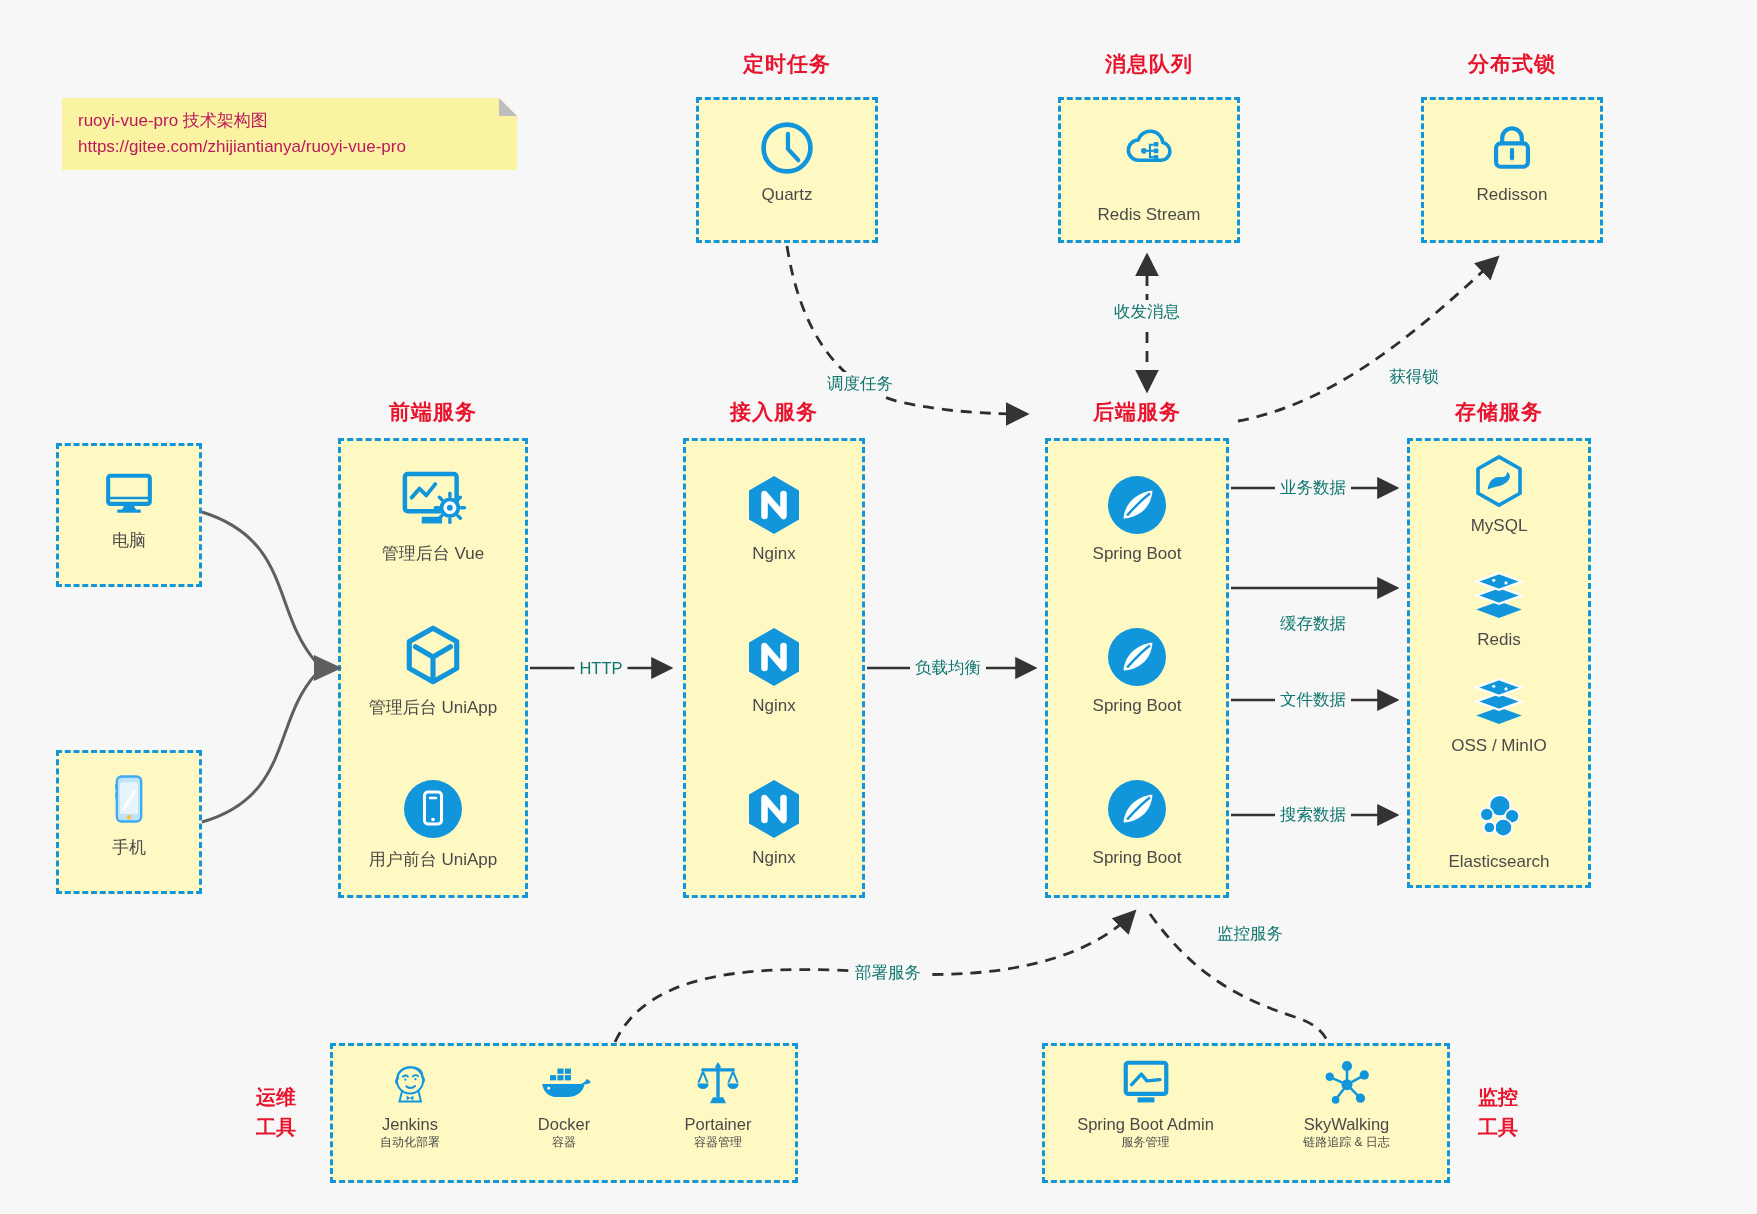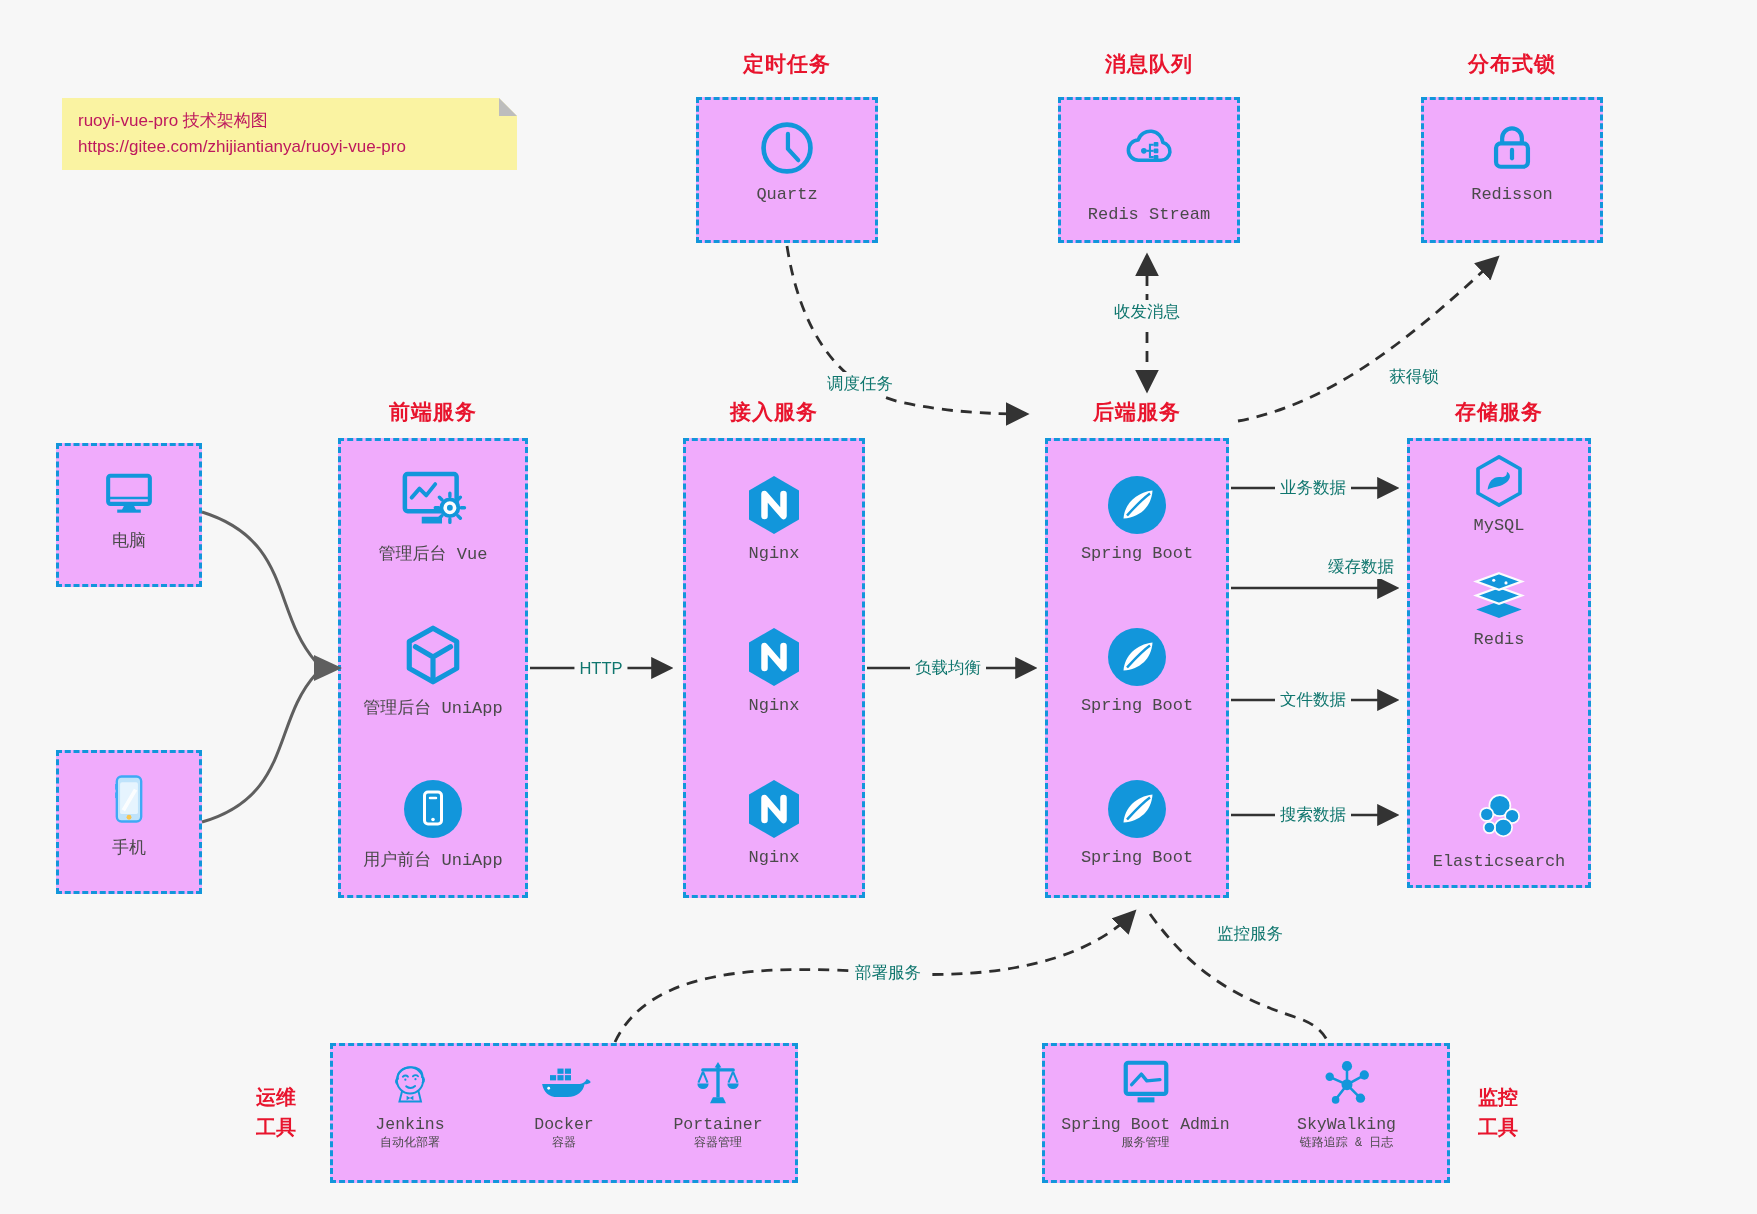--- a/index.html
+++ b/index.html
@@ -11,21 +11,21 @@
   .note::before { content:""; position:absolute; top:0; right:0; width:0; height:0;
           border-top:18px solid #F7F7F7; border-left:18px solid transparent; }
   .note::after  { content:""; position:absolute; top:0; right:0; width:0; height:0;
           border-bottom:18px solid #BDBDBD; border-right:18px solid transparent; }
 
   .title { position:absolute; color:#E8142D; font-size:21px; font-weight:bold; text-align:center;
            letter-spacing:1px; white-space:nowrap; z-index:1; }
   .sideTitle { position:absolute; color:#E8142D; font-size:20px; font-weight:bold; line-height:1.5;
            text-align:center; white-space:nowrap; z-index:1; }
 
-  .box { position:absolute; border:3px dashed #1296DB; background:#f0abfc; box-sizing:border-box; z-index:1;font-family:Liberation Mono, monospace; }
+  .box { position:absolute; border:3px dashed #1296DB; background:#fef9c3; box-sizing:border-box; z-index:1; }
 
   .node { position:absolute; left:0; right:0; display:flex; flex-direction:column; align-items:center; }
   .nlabel { margin-top:7px; font-size:17px; color:#4A4A4A; white-space:nowrap; }
 
   .overlay { position:absolute; left:0; top:0; z-index:2; pointer-events:none; }
 
   .elabel { position:absolute; transform:translate(-50%,-50%); background:#F7F7F7; padding:1px 5px;
             font-size:16.5px; color:#0f766e; white-space:nowrap; z-index:3; }
 
   .toolRow { position:absolute; left:0; right:0; top:10px; display:flex; justify-content:space-around; }
@@ -212,20 +212,30 @@
     <div class="node" style="top:128px;">
       <svg width="56" height="54" viewBox="0 0 64 58">
         <path d="M32 35 L58 44.5 L32 54 L6 44.5 Z" fill="#1296DB"></path>
         <path d="M32 19 L58 28.5 L32 38 L6 28.5 Z" fill="#1296DB" stroke="#FCFCFD" stroke-width="2.5"></path>
         <path d="M32 3 L58 12.5 L32 22 L6 12.5 Z" fill="#1296DB" stroke="#FCFCFD" stroke-width="2.5"></path>
         <circle cx="26" cy="11" r="1.8" fill="#FFFFFF"></circle>
           <circle cx="40" cy="14" r="1.8" fill="#FFFFFF"></circle>
       </svg>
       <div class="nlabel">Redis</div>
     </div>
+    <div class="node" style="top:234px;">
+      <svg width="56" height="54" viewBox="0 0 64 58">
+        <path d="M32 35 L58 44.5 L32 54 L6 44.5 Z" fill="#1296DB"></path>
+        <path d="M32 19 L58 28.5 L32 38 L6 28.5 Z" fill="#1296DB" stroke="#FCFCFD" stroke-width="2.5"></path>
+        <path d="M32 3 L58 12.5 L32 22 L6 12.5 Z" fill="#1296DB" stroke="#FCFCFD" stroke-width="2.5"></path>
+        <circle cx="26" cy="11" r="1.8" fill="#FFFFFF"></circle>
+          <circle cx="40" cy="14" r="1.8" fill="#FFFFFF"></circle>
+      </svg>
+      <div class="nlabel">OSS / MinIO</div>
+    </div>
     <div class="node" style="top:348px;">
       <svg width="56" height="56" viewBox="0 0 64 64">
         <g fill="#1296DB" stroke="#FCFCFD" stroke-width="2">
           <circle cx="33" cy="19" r="12"></circle>
             <circle cx="18" cy="29" r="7.5"></circle>
             <circle cx="47" cy="31" r="8"></circle>
           <circle cx="37" cy="44" r="10"></circle>
             <circle cx="21" cy="44" r="6.5"></circle>
         </g>
       </svg>
@@ -356,19 +366,19 @@
       <path d="M 1150 914 C 1192 972 1235 998 1298 1018 C 1315 1024 1323 1032 1328 1042"></path>
     </g>
   </svg>
 
   <div class="elabel" style="left:601px; top:668px;">HTTP</div>
   <div class="elabel" style="left:948px; top:668px;">负载均衡</div>
   <div class="elabel" style="left:860px; top:384px;">调度任务</div>
   <div class="elabel" style="left:1147px; top:312px;">收发消息</div>
   <div class="elabel" style="left:1414px; top:377px;">获得锁</div>
   <div class="elabel" style="left:1313px; top:488px;">业务数据</div>
-  <div class="elabel" style="left:1313px; top:567px;margin-left:48px;">缓存数据</div>
+  <div class="elabel" style="left:1313px; top:624px;">缓存数据</div>
   <div class="elabel" style="left:1313px; top:700px;">文件数据</div>
   <div class="elabel" style="left:1313px; top:815px;">搜索数据</div>
   <div class="elabel" style="left:888px; top:973px;">部署服务</div>
   <div class="elabel" style="left:1250px; top:934px;">监控服务</div>
 
 </div>
 
 </body></html>

